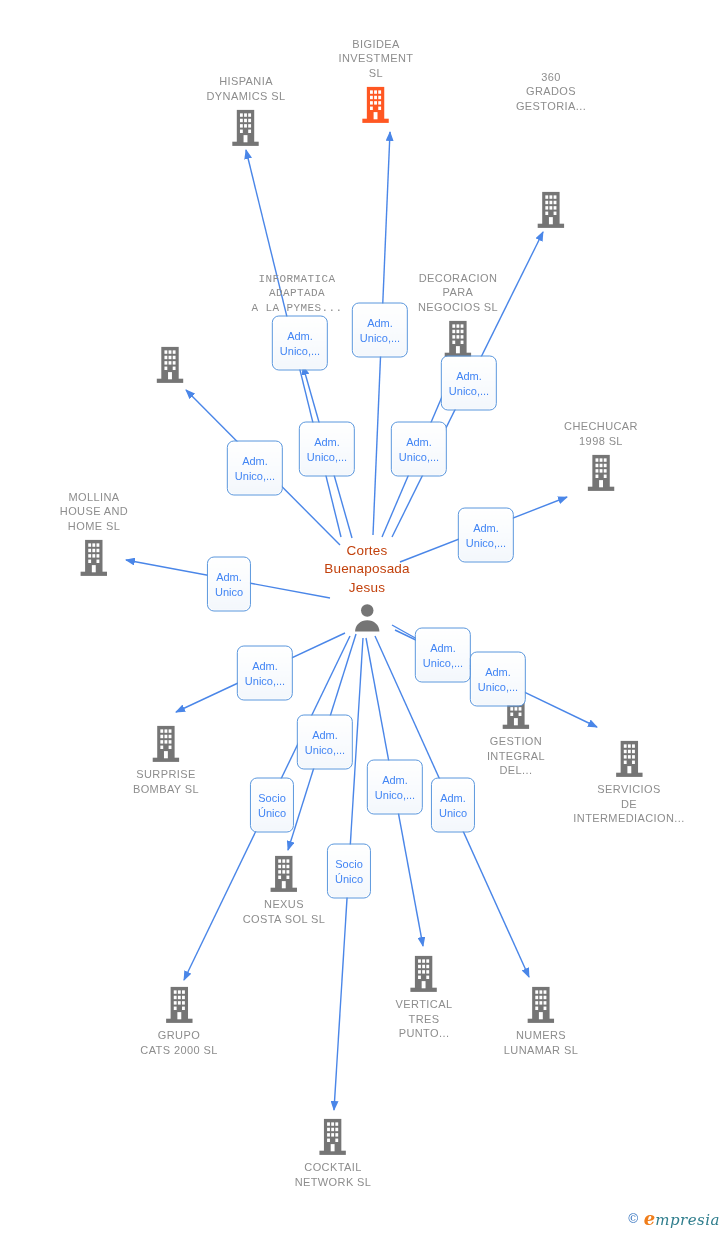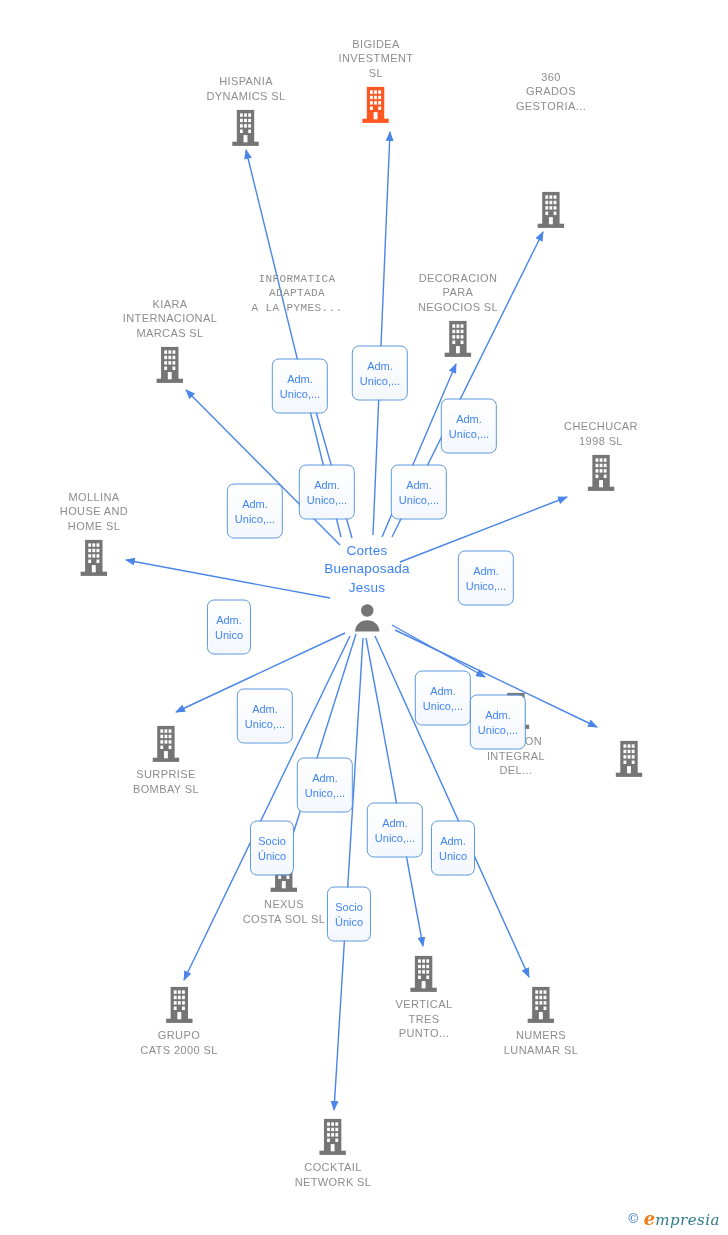--- a/index.html
+++ b/index.html
@@ -4,27 +4,27 @@
 <style>
   html,body{margin:0;padding:0;background:#fff;}
   .canvas{
     position:relative;width:728px;height:1235px;background:#ffffff;overflow:hidden;
     font-family:"Liberation Sans",sans-serif;
   }
   .edge-layer{position:absolute;left:0;top:0;z-index:1;}
   .node{position:absolute;display:flex;flex-direction:column;align-items:center;z-index:2;transform:translateX(-50%);}
   .node .gap{height:4px;}
   .node-label{font-size:11px;line-height:14.5px;color:#8d8d8d;text-align:center;letter-spacing:.4px;white-space:nowrap;font-weight:500;}
-  .person-label{font-size:13.5px;line-height:18.5px;color:#3b82f6;text-align:center;white-space:nowrap;font-weight:400;letter-spacing:.2px;}
+  .person-label{font-size:13.5px;line-height:18.5px;color:#c2410c;text-align:center;white-space:nowrap;font-weight:400;letter-spacing:.2px;}
   .edge-label{
     position:absolute;z-index:3;transform:translate(-50%,-50%);
     background:linear-gradient(180deg,#ffffff 0%,#f3f7fc 100%);
     border:1.5px solid #5b97dd;border-radius:7px;
     padding:12px 7px;color:#4285f4;font-size:11px;line-height:14.5px;
-    text-align:center;white-space:nowrap;box-shadow:0 0 0 1px rgba(255,255,255,.6) inset;margin-top:43px;
+    text-align:center;white-space:nowrap;box-shadow:0 0 0 1px rgba(255,255,255,.6) inset;
   }
   .watermark{
     position:absolute;right:8px;bottom:6px;z-index:4;
     font-family:"DejaVu Serif",serif;font-style:italic;font-size:15px;
     display:flex;align-items:center;gap:4px;cursor:pointer;
   }
   .watermark .copy{color:#3b78c2;font-style:normal;font-size:13px;}
   .watermark .brand-first{color:#f07d1a;font-size:18px;font-weight:700;}
   .watermark .brand-rest{color:#2e7d8c;letter-spacing:.5px;}
 </style>
@@ -130,25 +130,20 @@
   <rect x="8.3" y="11.1" width="1.9" height="2.3"></rect>
               <rect x="11.05" y="11.1" width="1.9" height="2.3"></rect>
               <rect x="13.8" y="11.1" width="1.9" height="2.3"></rect>
   <rect x="8.3" y="14.7" width="1.9" height="2.3"></rect>
               <rect x="13.8" y="14.7" width="1.9" height="2.3"></rect>
   <rect x="10.7" y="18.4" width="2.6" height="4.8"></rect>
  </g>
           </svg></div>
       </div>
       <div class="node" style="left: 170px; bottom: 851px;">
-        <div class="node-label">
-          <div>KIARA</div>
-          <div>INTERNACIONAL</div>
-          <div>MARCAS  SL</div>
-        </div>
         <div class="gap"></div>
         <div style="line-height: 0;"><svg width="36" height="40" viewBox="0 0 24 26" aria-hidden="true">
  <rect x="3.2" y="22.8" width="17.6" height="2.8" fill="#757575"></rect>
  <rect x="6.2" y="1.6" width="11.6" height="21.6" fill="#757575"></rect>
  <g fill="#ffffff">
   <rect x="8.3" y="3.9" width="1.9" height="2.3"></rect>
               <rect x="11.05" y="3.9" width="1.9" height="2.3"></rect>
               <rect x="13.8" y="3.9" width="1.9" height="2.3"></rect>
   <rect x="8.3" y="7.5" width="1.9" height="2.3"></rect>
               <rect x="11.05" y="7.5" width="1.9" height="2.3"></rect>
@@ -311,20 +306,25 @@
               <rect x="13.8" y="7.5" width="1.9" height="2.3"></rect>
   <rect x="8.3" y="11.1" width="1.9" height="2.3"></rect>
               <rect x="11.05" y="11.1" width="1.9" height="2.3"></rect>
               <rect x="13.8" y="11.1" width="1.9" height="2.3"></rect>
   <rect x="8.3" y="14.7" width="1.9" height="2.3"></rect>
               <rect x="13.8" y="14.7" width="1.9" height="2.3"></rect>
   <rect x="10.7" y="18.4" width="2.6" height="4.8"></rect>
  </g>
           </svg></div>
         <div class="gap"></div>
+        <div class="node-label">
+          <div>SERVICIOS</div>
+          <div>DE</div>
+          <div>INTERMEDIACION...</div>
+        </div>
       </div>
       <div class="node" style="left: 284px; top: 853px;">
         <div style="line-height: 0;"><svg width="36" height="40" viewBox="0 0 24 26" aria-hidden="true">
  <rect x="3.2" y="22.8" width="17.6" height="2.8" fill="#757575"></rect>
  <rect x="6.2" y="1.6" width="11.6" height="21.6" fill="#757575"></rect>
  <g fill="#ffffff">
   <rect x="8.3" y="3.9" width="1.9" height="2.3"></rect>
               <rect x="11.05" y="3.9" width="1.9" height="2.3"></rect>
               <rect x="13.8" y="3.9" width="1.9" height="2.3"></rect>
   <rect x="8.3" y="7.5" width="1.9" height="2.3"></rect>

